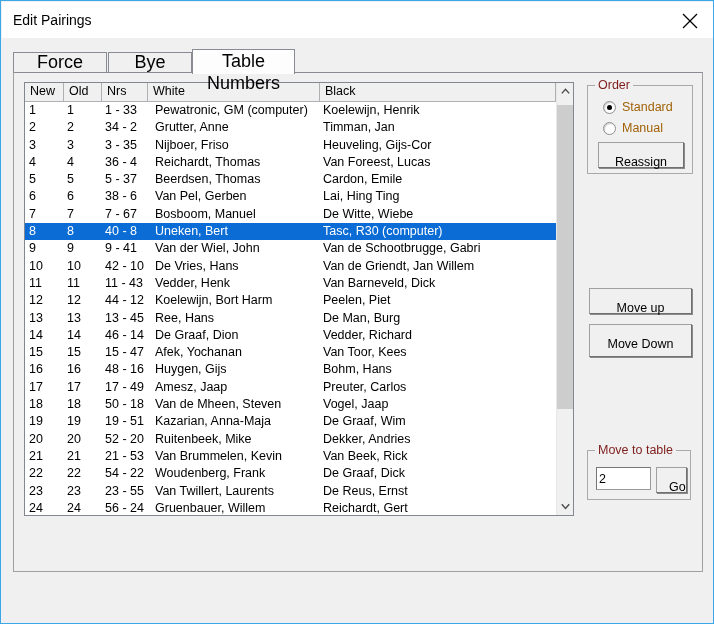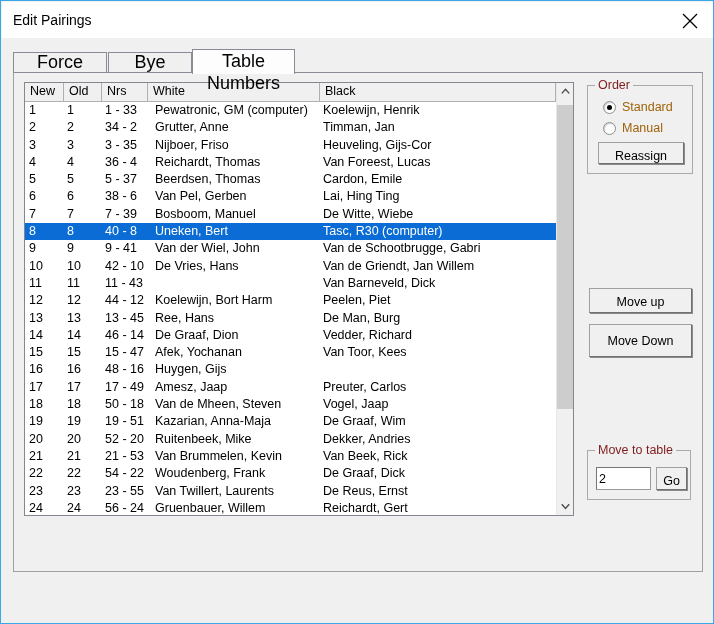--- a/index.html
+++ b/index.html
@@ -268,21 +268,21 @@
     border: 1px solid #a0a0a0;
     border-right-color: #707070;
     border-bottom-color: #707070;
     box-shadow: 1px 1px 0 #8a8a8a;
     font-size: 12.5px;
     color: #000;
     text-align: center;
     cursor: default;
     white-space: nowrap;
     font-family: "Liberation Sans", sans-serif;
-    padding: 6px;
+    padding: 12px;
   }
 
   
   .textbox {
     position: absolute;
     box-sizing: border-box;
     background: #ffffff;
     border: 1px solid #9a9a9a;
     border-top-color: #767676;
     border-left-color: #767676;
@@ -382,21 +382,21 @@
             <div class="row">
               <span class="cell c-new">6</span>
               <span class="cell c-old">6</span>
               <span class="cell c-nrs">38 - 6</span>
               <span class="cell c-white">Van Pel, Gerben</span>
               <span class="cell c-black">Lai, Hing Ting</span>
             </div>
             <div class="row">
               <span class="cell c-new">7</span>
               <span class="cell c-old">7</span>
-              <span class="cell c-nrs">7 - 39</span>
+              <span class="cell c-nrs">7 - 67</span>
               <span class="cell c-white">Bosboom, Manuel</span>
               <span class="cell c-black">De Witte, Wiebe</span>
             </div>
             <div class="row sel">
               <span class="cell c-new">8</span>
               <span class="cell c-old">8</span>
               <span class="cell c-nrs">40 - 8</span>
               <span class="cell c-white">Uneken, Bert</span>
               <span class="cell c-black">Tasc, R30 (computer)</span>
             </div>
@@ -411,20 +411,21 @@
               <span class="cell c-new">10</span>
               <span class="cell c-old">10</span>
               <span class="cell c-nrs">42 - 10</span>
               <span class="cell c-white">De Vries, Hans</span>
               <span class="cell c-black">Van de Griendt, Jan Willem</span>
             </div>
             <div class="row">
               <span class="cell c-new">11</span>
               <span class="cell c-old">11</span>
               <span class="cell c-nrs">11 - 43</span>
+              <span class="cell c-white">Vedder, Henk</span>
               <span class="cell c-black">Van Barneveld, Dick</span>
             </div>
             <div class="row">
               <span class="cell c-new">12</span>
               <span class="cell c-old">12</span>
               <span class="cell c-nrs">44 - 12</span>
               <span class="cell c-white">Koelewijn, Bort Harm</span>
               <span class="cell c-black">Peelen, Piet</span>
             </div>
             <div class="row">
@@ -446,20 +447,21 @@
               <span class="cell c-old">15</span>
               <span class="cell c-nrs">15 - 47</span>
               <span class="cell c-white">Afek, Yochanan</span>
               <span class="cell c-black">Van Toor, Kees</span>
             </div>
             <div class="row">
               <span class="cell c-new">16</span>
               <span class="cell c-old">16</span>
               <span class="cell c-nrs">48 - 16</span>
               <span class="cell c-white">Huygen, Gijs</span>
+              <span class="cell c-black">Bohm, Hans</span>
             </div>
             <div class="row">
               <span class="cell c-new">17</span>
               <span class="cell c-old">17</span>
               <span class="cell c-nrs">17 - 49</span>
               <span class="cell c-white">Amesz, Jaap</span>
               <span class="cell c-black">Preuter, Carlos</span>
             </div>
             <div class="row">
               <span class="cell c-new">18</span>

